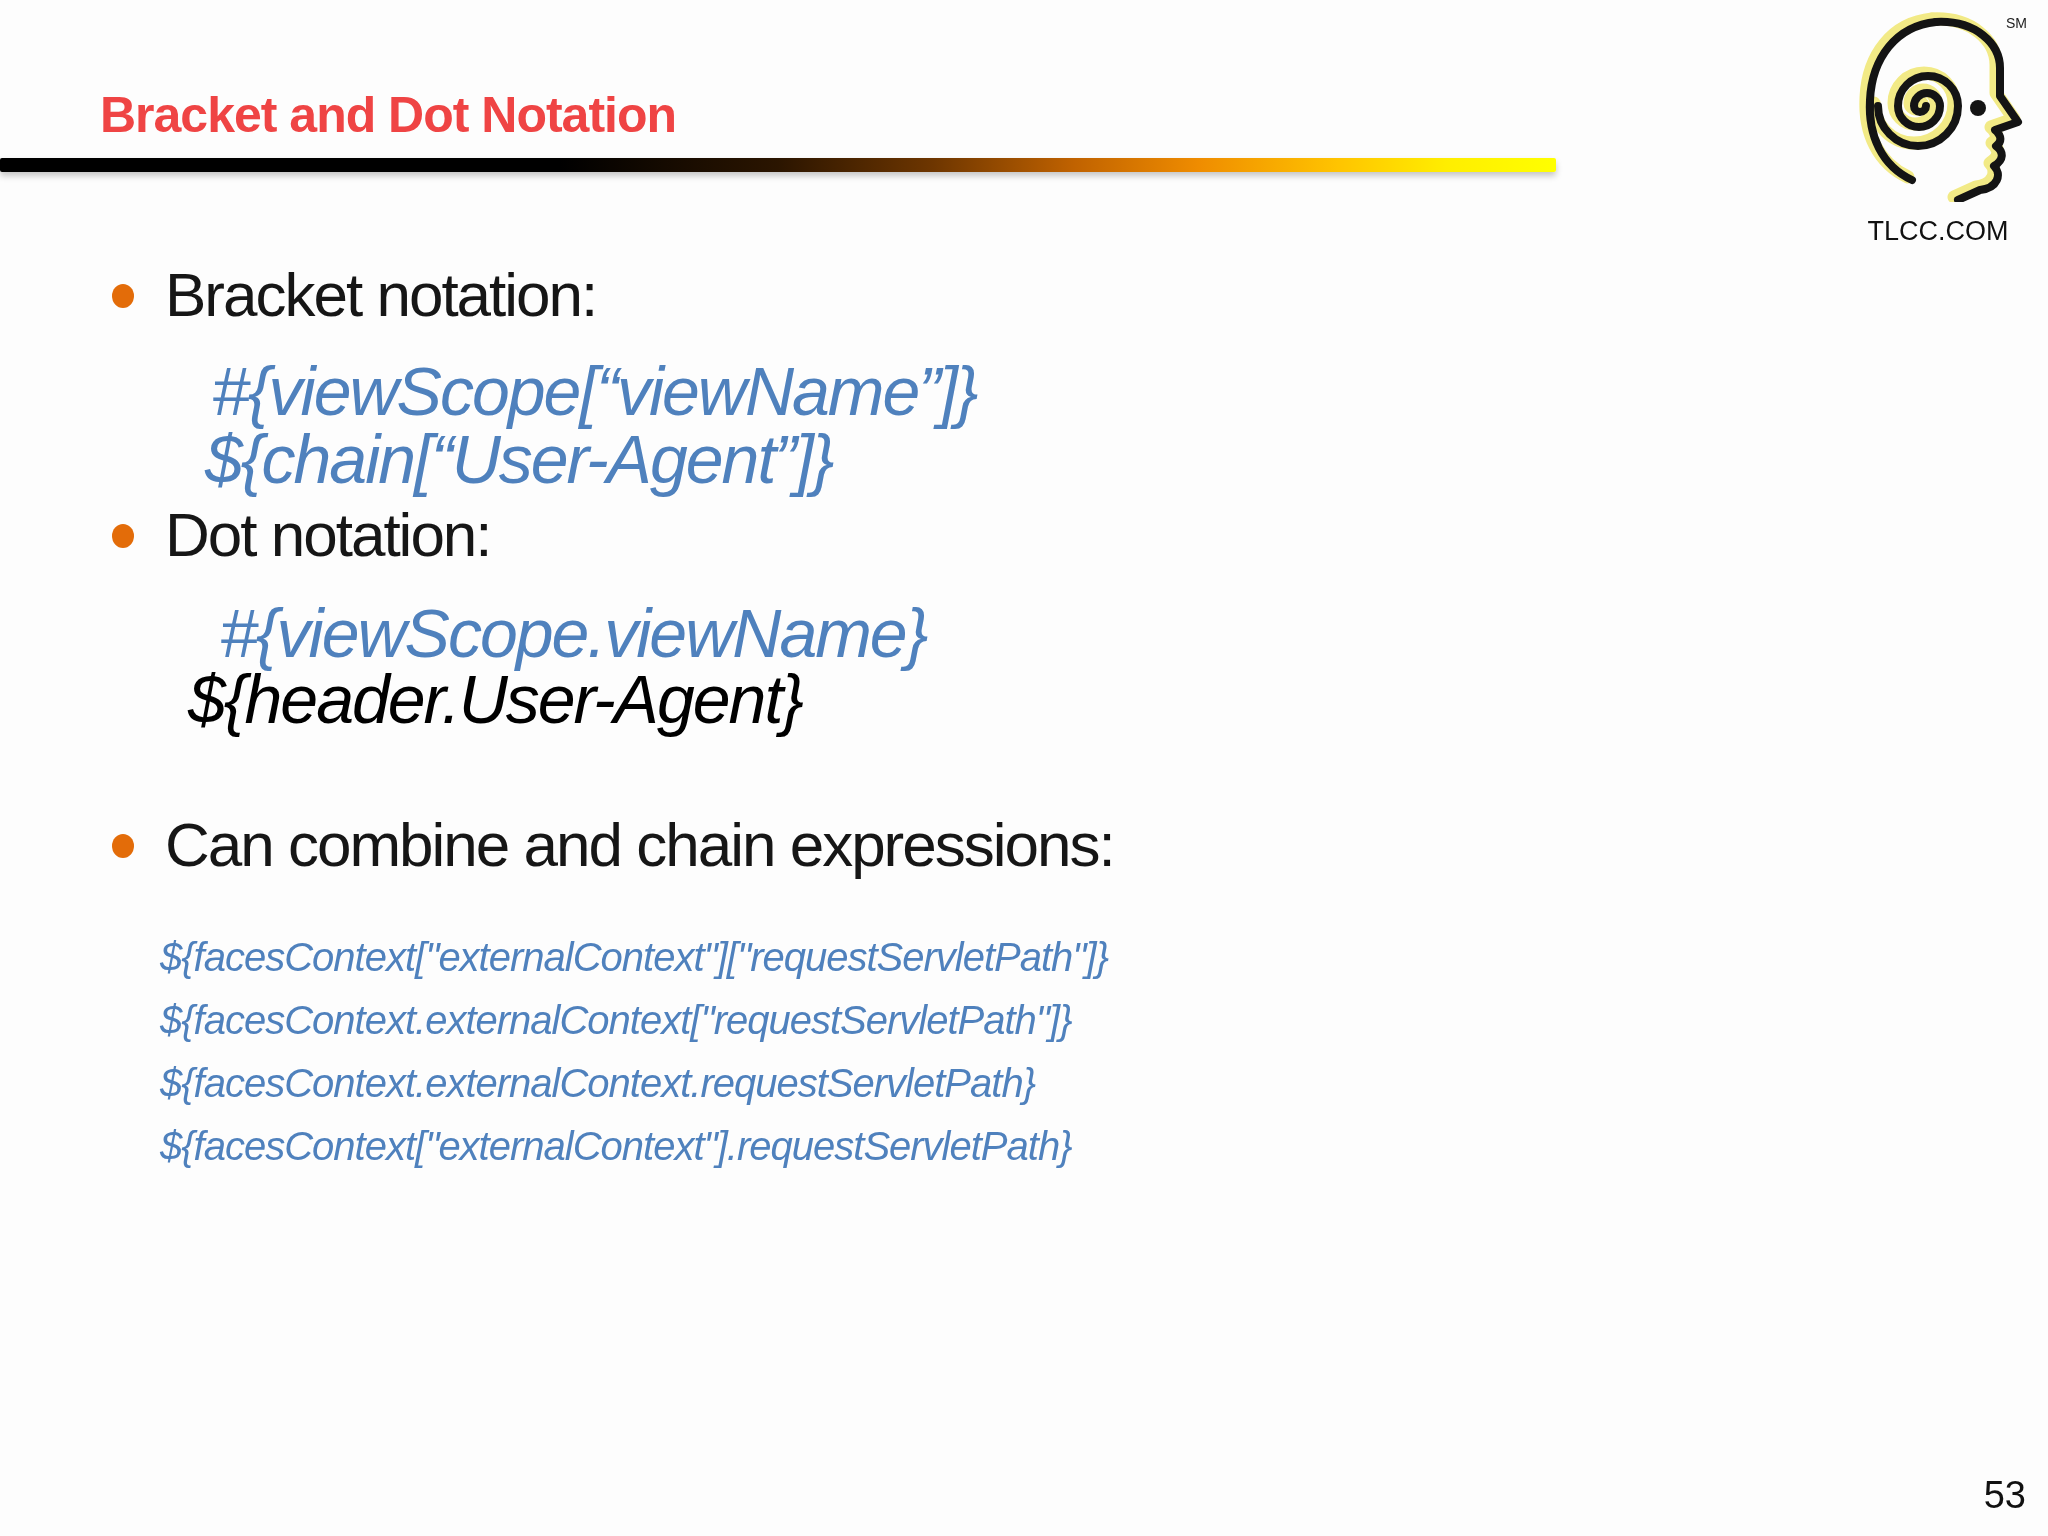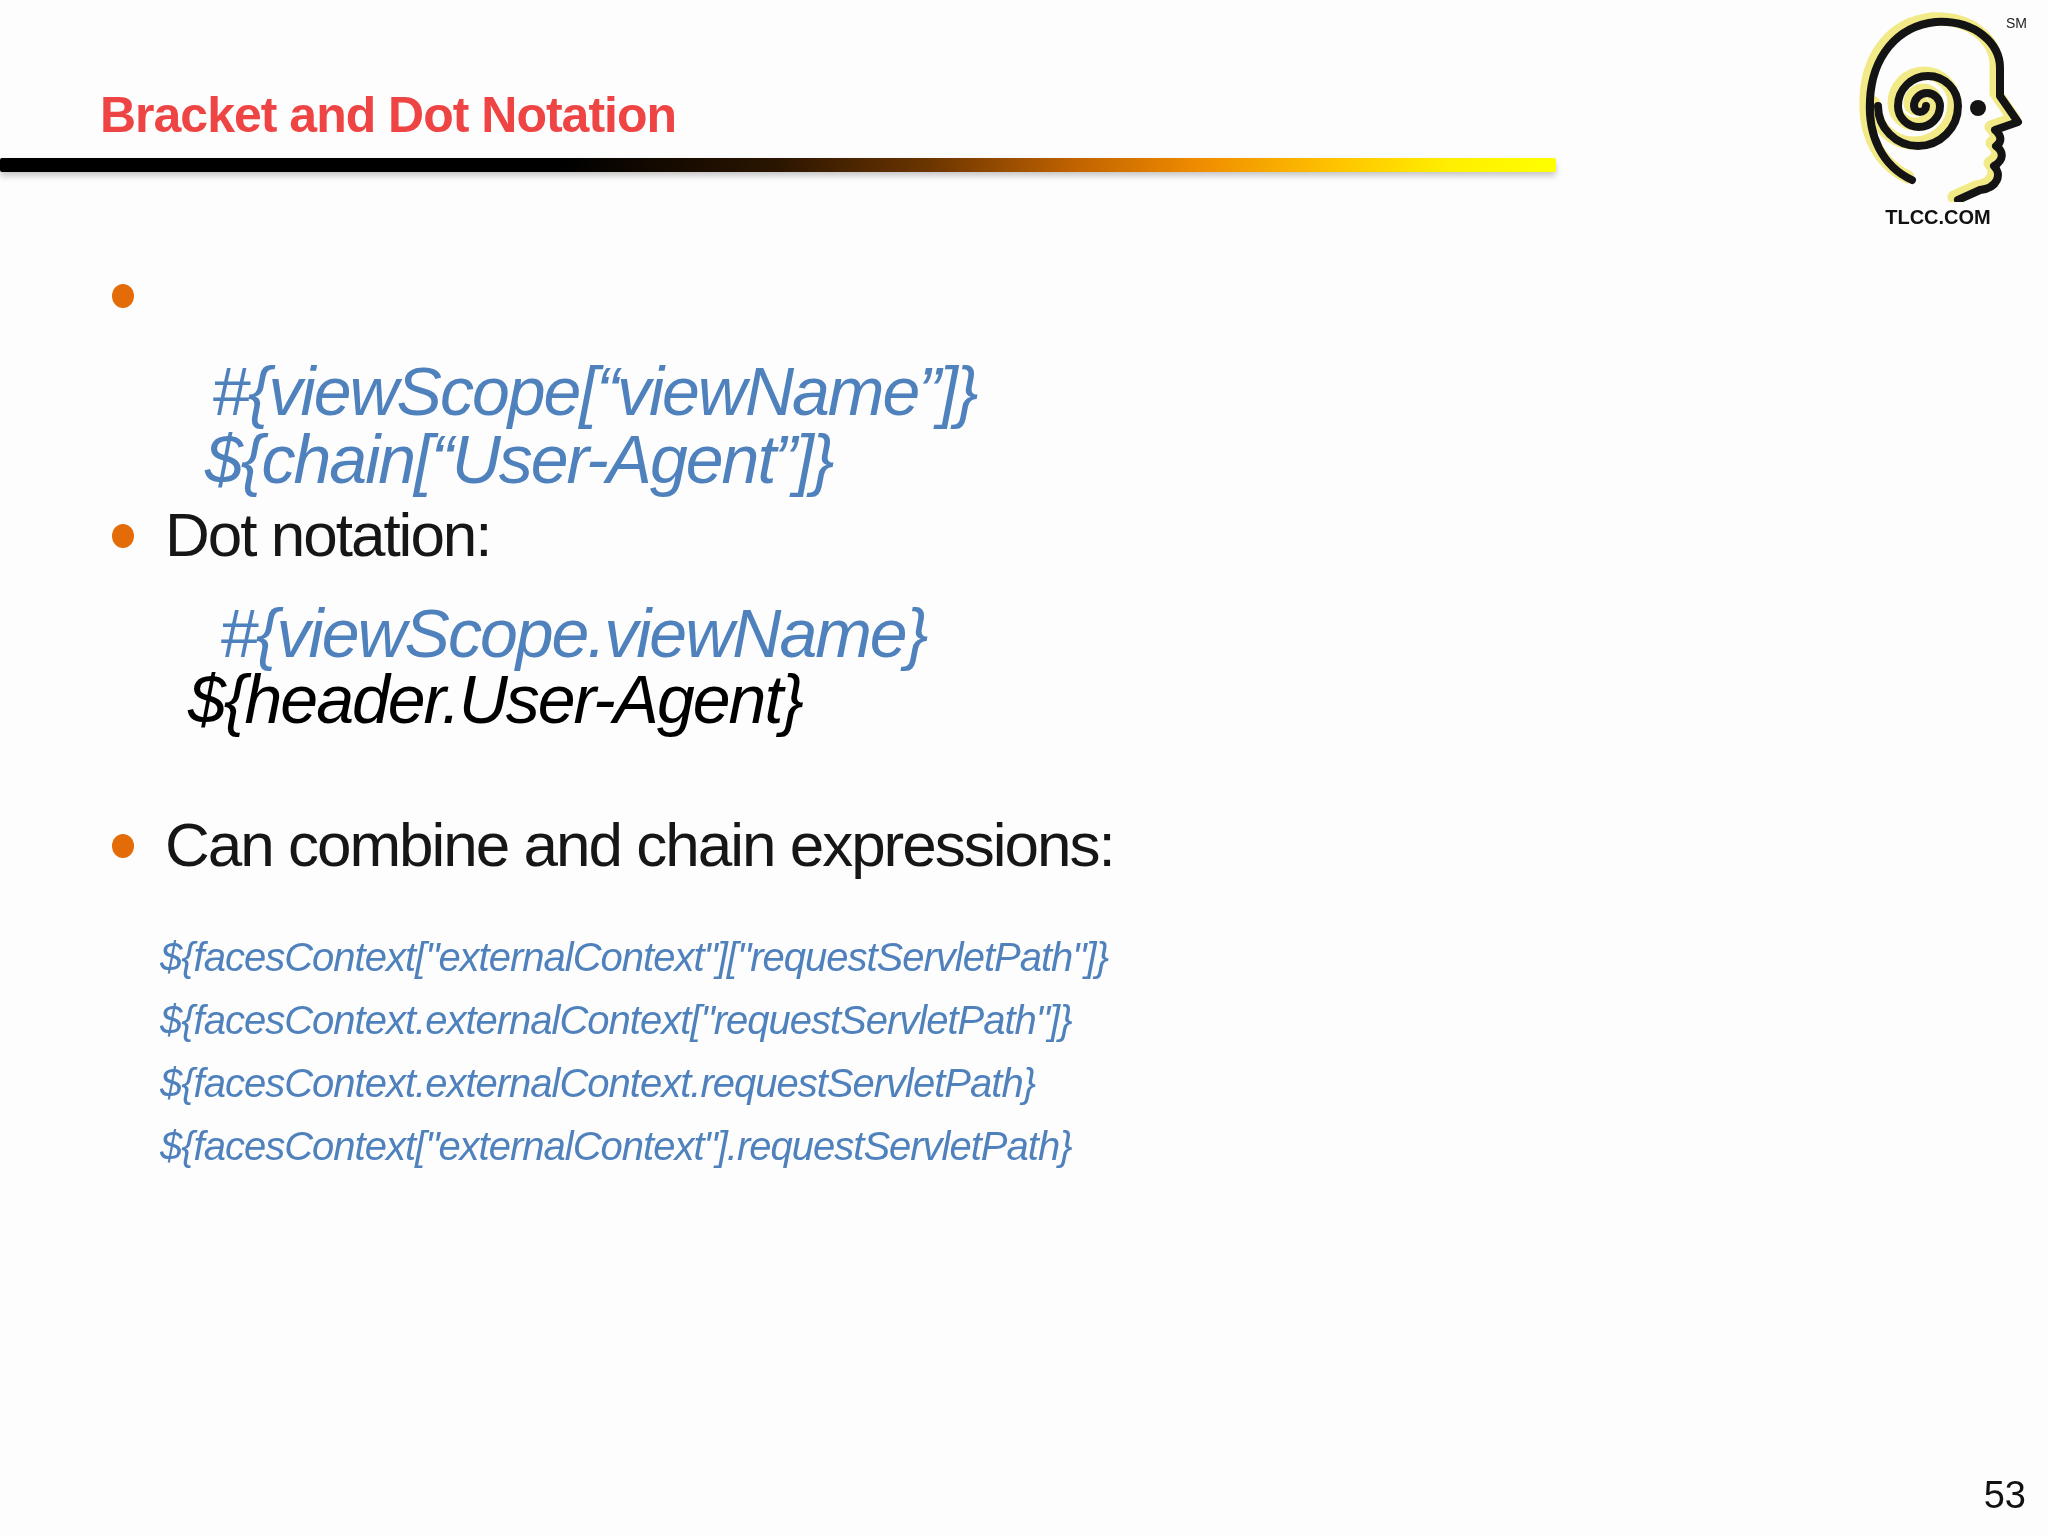--- a/index.html
+++ b/index.html
@@ -22,22 +22,22 @@
     background:linear-gradient(90deg,
       #000000 0%, #000000 36%, #2b1500 50%, #6e3600 60%,
       #c06200 69%, #ef8c00 77%, #ffc400 86%, #ffee00 93%, #ffff00 100%);
     box-shadow:0 4px 6px rgba(0,0,0,0.22);
   }
   .logo {
     position:absolute; right:10px; top:6px; width:200px;
     text-align:center;
   }
   .logo-domain {
-    font-weight:bold; font-size:20px; letter-spacing:0px;
-    color:#111; margin-top:0px; font-family:"Liberation Sans",sans-serif;
+    font-weight:normal; font-size:27px; letter-spacing:0px;
+    color:#111; margin-top:10px; font-family:"Liberation Sans",sans-serif;
   }
   .bullet-row {
     position:absolute; left:112px;
     display:flex; align-items:flex-start;
   }
   .dot {
     width:22px; height:24px; border-radius:50%;
     background:#e36c09; flex:0 0 auto;
     margin-top:22px; margin-right:31px;
   }
@@ -81,20 +81,21 @@
         <path d="M 98 16 C 58 20 34 52 32 94 C 30 130 44 160 74 174"></path>
       </g>
       <circle cx="140" cy="102" r="8" fill="#141414"></circle>
       <text x="168" y="22" font-size="14" fill="#222">SM</text>
     </svg>
     <div class="logo-domain">TLCC.COM</div>
   </div>
 
   <div class="bullet-row" style="top:262px">
     <span class="dot"></span>
+    <span class="bullet-label">Bracket notation:</span>
   </div>
   <div class="code" style="top:352px;left:212px">#{viewScope[“viewName”]}</div>
   <div class="code" style="top:420px;left:205px">${chain[“User-Agent”]}</div>
 
   <div class="bullet-row" style="top:502px">
     <span class="dot"></span>
     <span class="bullet-label">Dot notation:</span>
   </div>
   <div class="code" style="top:594px;left:220px">#{viewScope.viewName}</div>
   <div class="code red" style="top:660px;left:188px">${header.User-Agent}</div>

